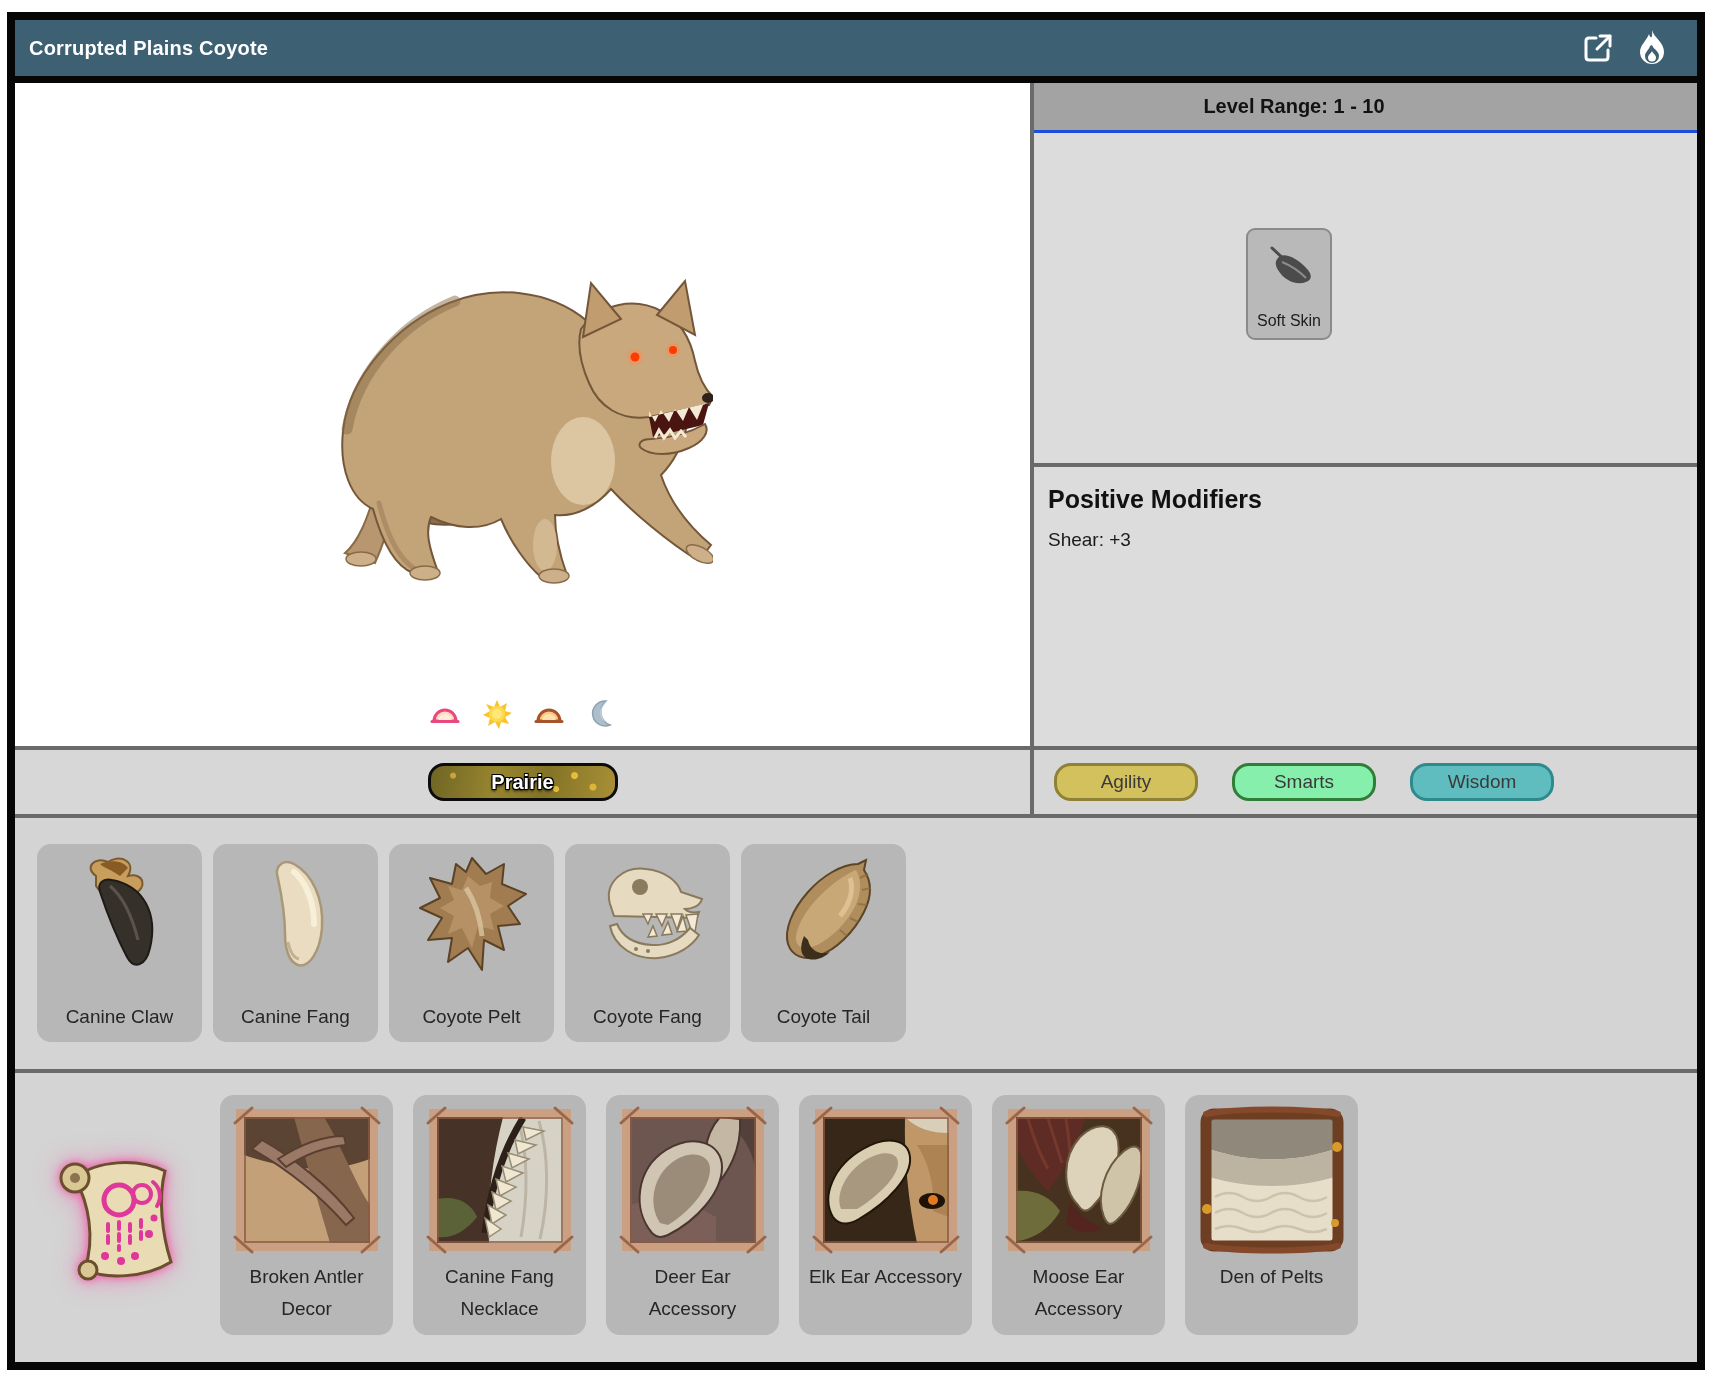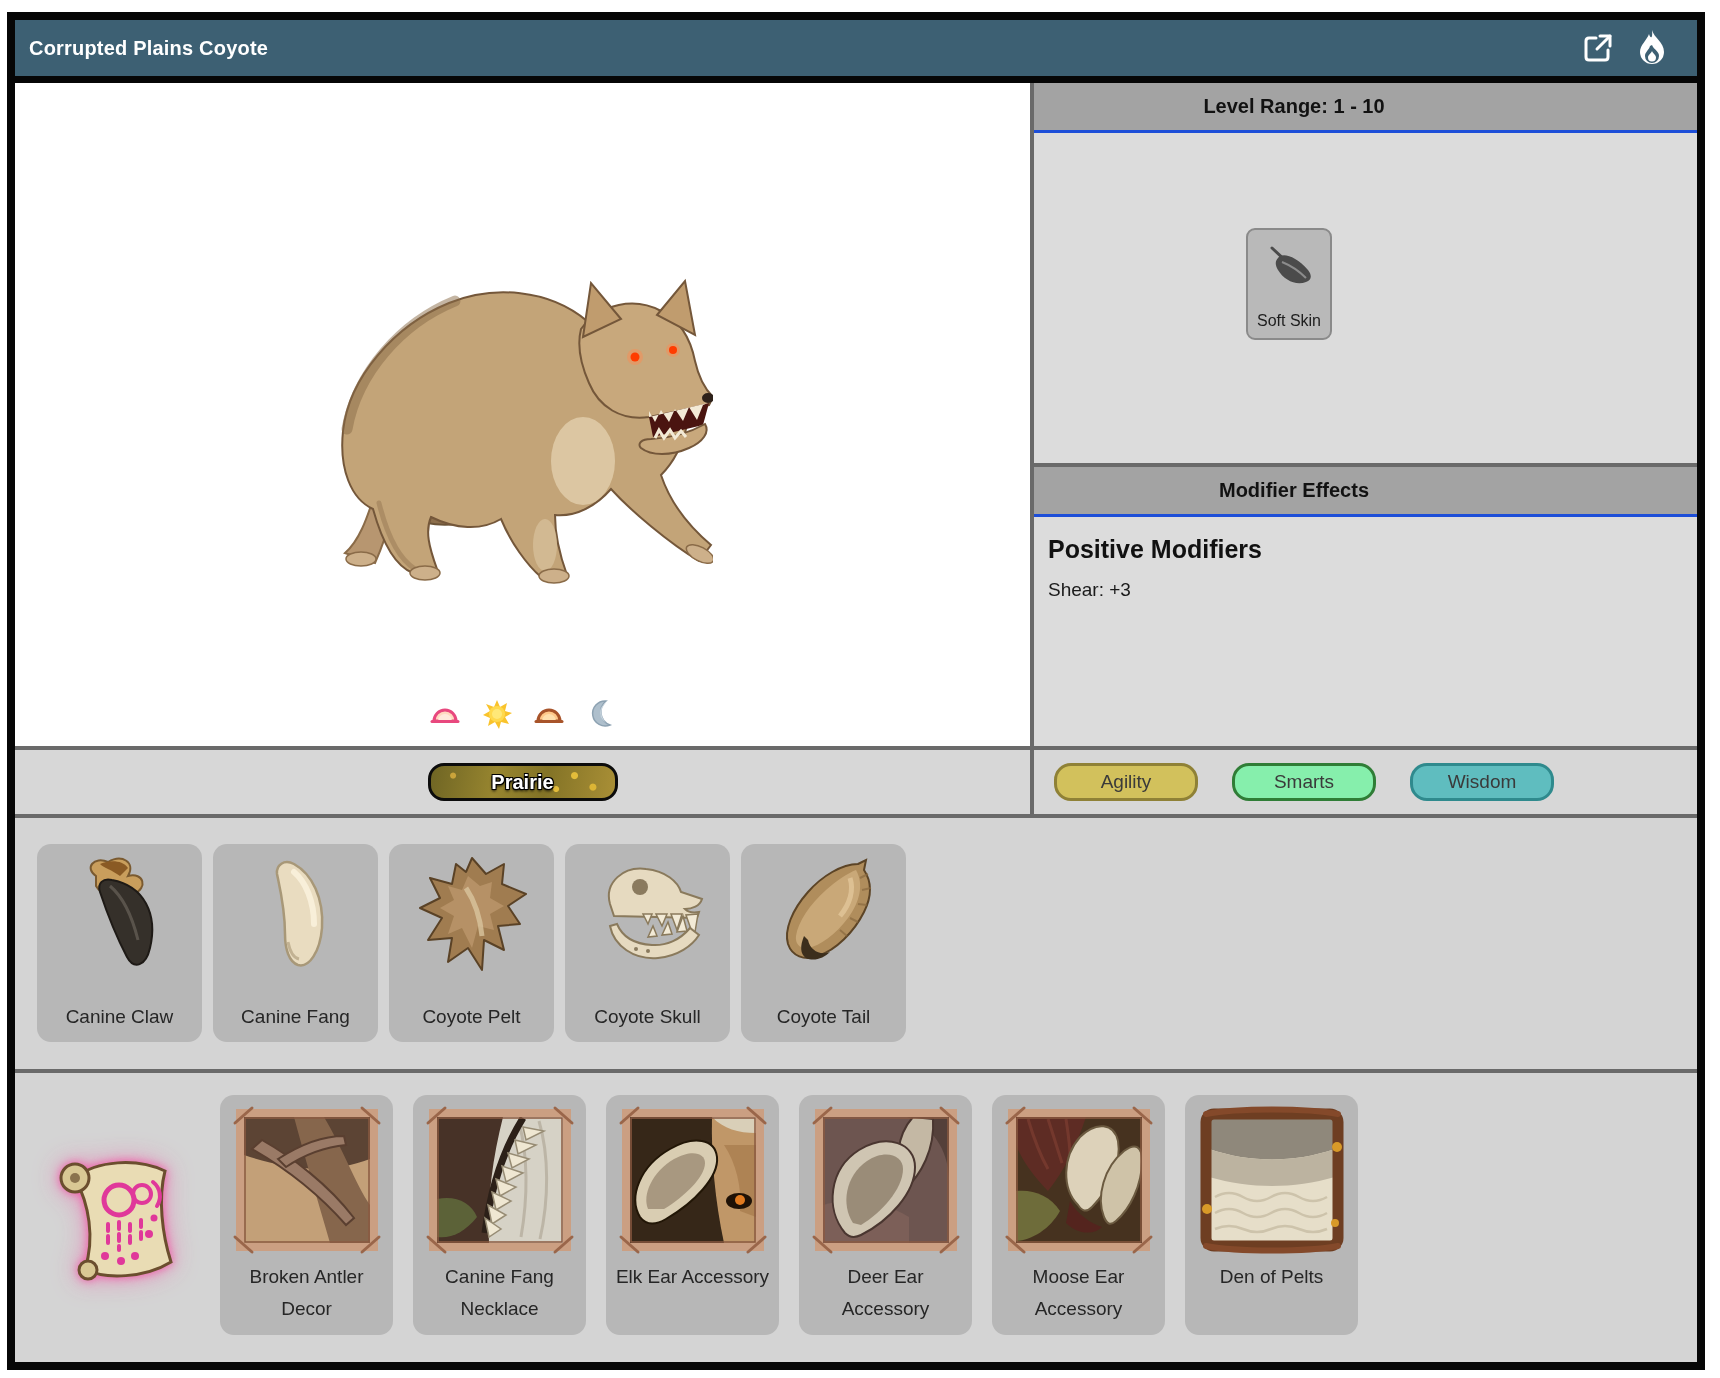--- a/index.html
+++ b/index.html
@@ -197,23 +197,20 @@
             <path d="M10,6 L40,34" stroke="#4b4b4b" stroke-width="3" stroke-linecap="round"></path>
             <path d="M16,16 C20,10 34,14 46,28 C50,33 50,38 44,40 C34,44 22,38 16,28 C13,23 13,19 16,16 Z" fill="#4b4b4b"></path>
             <path d="M20,20 C30,24 38,30 44,36" stroke="#8c8c8c" stroke-width="2" fill="none"></path>
           </svg>
           <div class="tlabel">Soft Skin</div>
         </div>
       </div>
 
       <div class="hdiv"></div>
 
-      <div class="graybar">
-        <div class="rcol">Modifier Effects</div>
-      </div>
 
       <div class="modarea">
         <div class="poshead">Positive Modifiers</div>
         <div class="modline">Shear: +3</div>
       </div>
     </div>
   </div>
 
   <div class="hdiv"></div>
 
@@ -283,21 +280,21 @@
         </g>
         <path d="M26,74 C30,94 50,108 74,106 C94,104 108,94 115,83 L106,76 C96,88 82,94 68,93 C50,92 38,84 33,72 Z" fill="#e6dac0" stroke="#8a7a5c" stroke-width="2"></path>
         <g fill="#f2ead6" stroke="#8a7a5c" stroke-width="1.5">
           <polygon points="103,79 99,64 93,80"></polygon>
           <polygon points="88,82 84,70 78,83"></polygon>
           <polygon points="73,84 69,74 64,85"></polygon>
         </g>
         <circle cx="52" cy="97" r="2" fill="#8a7a5e"></circle>
           <circle cx="64" cy="99" r="2" fill="#8a7a5e"></circle>
       </svg>
-      <div class="dlabel">Coyote Skull</div>
+      <div class="dlabel">Coyote Fang</div>
     </div>
 
     <div class="drop-card">
       <svg width="128" height="128" viewBox="0 0 128 128">
         <path d="M98,12 L106,8 L104,18 C112,30 112,44 104,60 C94,80 76,98 58,104 C44,109 32,104 28,92 C24,78 32,58 48,40 C62,24 82,12 98,12 Z" fill="#b08d5c" stroke="#5c4426" stroke-width="2"></path>
         <path d="M96,18 C104,32 100,50 88,66 C76,82 60,94 48,96 C40,97 35,92 36,84 C38,70 50,52 66,38 C76,29 88,21 96,18 Z" fill="#c9a878"></path>
         <path d="M90,26 C94,38 90,52 80,64" stroke="#e0c498" stroke-width="5" fill="none" opacity=".85"></path>
         <path d="M44,84 C40,94 40,102 46,106 C54,110 64,106 70,100 C60,104 50,98 48,88 Z" fill="#3c2e1c"></path>
         <g stroke="#8a6a40" stroke-width="2" opacity=".7">
           <path d="M100,26 l8,-4"></path>
@@ -382,20 +379,40 @@
         <rect x="8" y="8" width="134" height="134" fill="none" stroke="#cb9f82" stroke-width="8"></rect>
         <rect x="13" y="13" width="124" height="124" fill="none" stroke="#8a5a40" stroke-width="1.5"></rect>
         <g stroke="#9a664a" stroke-width="3" stroke-linecap="round">
           <path d="M3,18 L20,3"></path>
             <path d="M130,3 L147,18"></path>
             <path d="M3,132 L20,147"></path>
             <path d="M130,147 L147,132"></path>
         </g>
       </svg>
       <div class="rlabel">Canine Fang Necklace</div>
+    </div>
+
+    <div class="recipe-card">
+      <svg class="art" width="150" height="150" viewBox="0 0 150 150">
+        <rect x="12" y="12" width="126" height="126" fill="#6d5550"></rect>
+        <path d="M12,100 C40,92 72,96 98,112 L98,138 H12 Z" fill="#7c5f58"></path>
+        <path d="M96,12 C122,22 136,44 138,72 L138,12 Z" fill="#54403a"></path>
+        <path d="M102,12 C86,30 82,58 94,84 C110,70 124,44 122,14 Z" fill="#c4b8a4" stroke="#4a3630" stroke-width="2"></path>
+        <path d="M34,128 C14,104 18,64 48,45 C76,28 104,38 104,62 C104,88 78,116 50,130 C44,133 38,132 34,128 Z" fill="#cfc5b2" stroke="#4a3630" stroke-width="2"></path>
+        <path d="M42,118 C30,100 34,71 56,56 C74,44 92,50 92,64 C92,84 70,108 50,120 Z" fill="#9a8c78"></path>
+        <rect x="8" y="8" width="134" height="134" fill="none" stroke="#cb9f82" stroke-width="8"></rect>
+        <rect x="13" y="13" width="124" height="124" fill="none" stroke="#8a5a40" stroke-width="1.5"></rect>
+        <g stroke="#9a664a" stroke-width="3" stroke-linecap="round">
+          <path d="M3,18 L20,3"></path>
+            <path d="M130,3 L147,18"></path>
+            <path d="M3,132 L20,147"></path>
+            <path d="M130,147 L147,132"></path>
+        </g>
+      </svg>
+      <div class="rlabel">Deer Ear Accessory</div>
     </div>
 
     <div class="recipe-card">
       <svg class="art" width="150" height="150" viewBox="0 0 150 150">
         <rect x="12" y="12" width="126" height="126" fill="#362718"></rect>
         <path d="M94,12 H138 V138 H106 C97,96 93,52 94,12 Z" fill="#c09768"></path>
         <path d="M106,40 C118,58 124,82 122,106 L138,112 V40 Z" fill="#a87c4e" opacity=".75"></path>
         <path d="M94,12 C106,24 120,28 138,28 L138,12 Z" fill="#d9cfb8"></path>
         <ellipse cx="121" cy="96" rx="13" ry="8" fill="#1e1106"></ellipse>
         <circle cx="122" cy="95" r="5" fill="#e07a20"></circle>
@@ -408,40 +425,20 @@
             <path d="M130,3 L147,18"></path>
             <path d="M3,132 L20,147"></path>
             <path d="M130,147 L147,132"></path>
         </g>
       </svg>
       <div class="rlabel">Elk Ear Accessory</div>
     </div>
 
     <div class="recipe-card">
       <svg class="art" width="150" height="150" viewBox="0 0 150 150">
-        <rect x="12" y="12" width="126" height="126" fill="#6d5550"></rect>
-        <path d="M12,100 C40,92 72,96 98,112 L98,138 H12 Z" fill="#7c5f58"></path>
-        <path d="M96,12 C122,22 136,44 138,72 L138,12 Z" fill="#54403a"></path>
-        <path d="M102,12 C86,30 82,58 94,84 C110,70 124,44 122,14 Z" fill="#c4b8a4" stroke="#4a3630" stroke-width="2"></path>
-        <path d="M34,128 C14,104 18,64 48,45 C76,28 104,38 104,62 C104,88 78,116 50,130 C44,133 38,132 34,128 Z" fill="#cfc5b2" stroke="#4a3630" stroke-width="2"></path>
-        <path d="M42,118 C30,100 34,71 56,56 C74,44 92,50 92,64 C92,84 70,108 50,120 Z" fill="#9a8c78"></path>
-        <rect x="8" y="8" width="134" height="134" fill="none" stroke="#cb9f82" stroke-width="8"></rect>
-        <rect x="13" y="13" width="124" height="124" fill="none" stroke="#8a5a40" stroke-width="1.5"></rect>
-        <g stroke="#9a664a" stroke-width="3" stroke-linecap="round">
-          <path d="M3,18 L20,3"></path>
-            <path d="M130,3 L147,18"></path>
-            <path d="M3,132 L20,147"></path>
-            <path d="M130,147 L147,132"></path>
-        </g>
-      </svg>
-      <div class="rlabel">Deer Ear Accessory</div>
-    </div>
-
-    <div class="recipe-card">
-      <svg class="art" width="150" height="150" viewBox="0 0 150 150">
         <rect x="12" y="12" width="126" height="126" fill="#46321f"></rect>
         <path d="M12,12 H82 C72,42 60,66 44,86 C32,74 18,56 12,40 Z" fill="#5e2c24"></path>
         <g stroke="#7a3c30" stroke-width="3" fill="none" opacity=".8">
           <path d="M24,14 C30,34 36,50 44,64"></path>
             <path d="M44,14 C50,32 54,46 58,58"></path>
             <path d="M62,14 C64,28 66,40 66,50"></path>
         </g>
         <path d="M12,86 C28,84 46,90 56,106 C46,124 28,135 12,136 Z" fill="#6e6c3a"></path>
         <path d="M66,96 C74,110 86,118 98,122 C90,130 74,130 62,118 Z" fill="#54241e"></path>
         <path d="M74,100 C58,84 58,52 76,32 C92,16 110,18 114,36 C118,58 104,86 88,102 C82,108 78,106 74,100 Z" fill="#ddd2ba" stroke="#6b5a40" stroke-width="2"></path>

